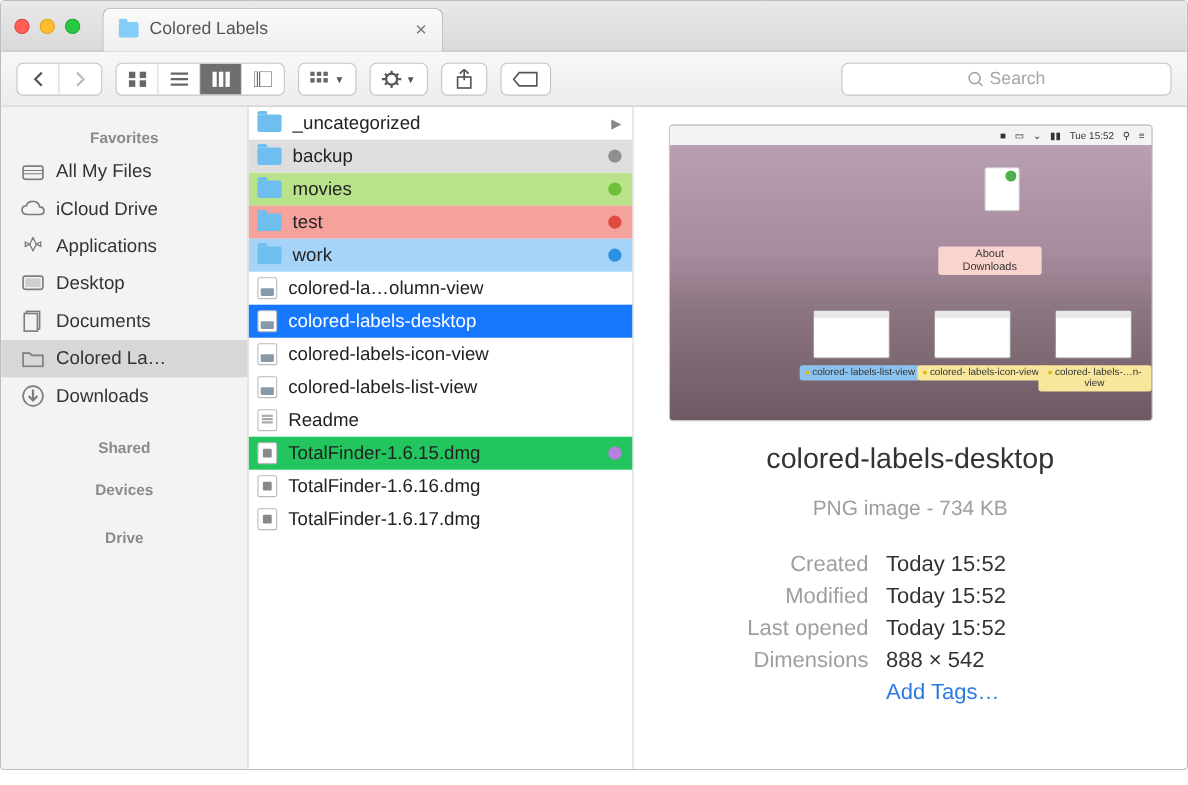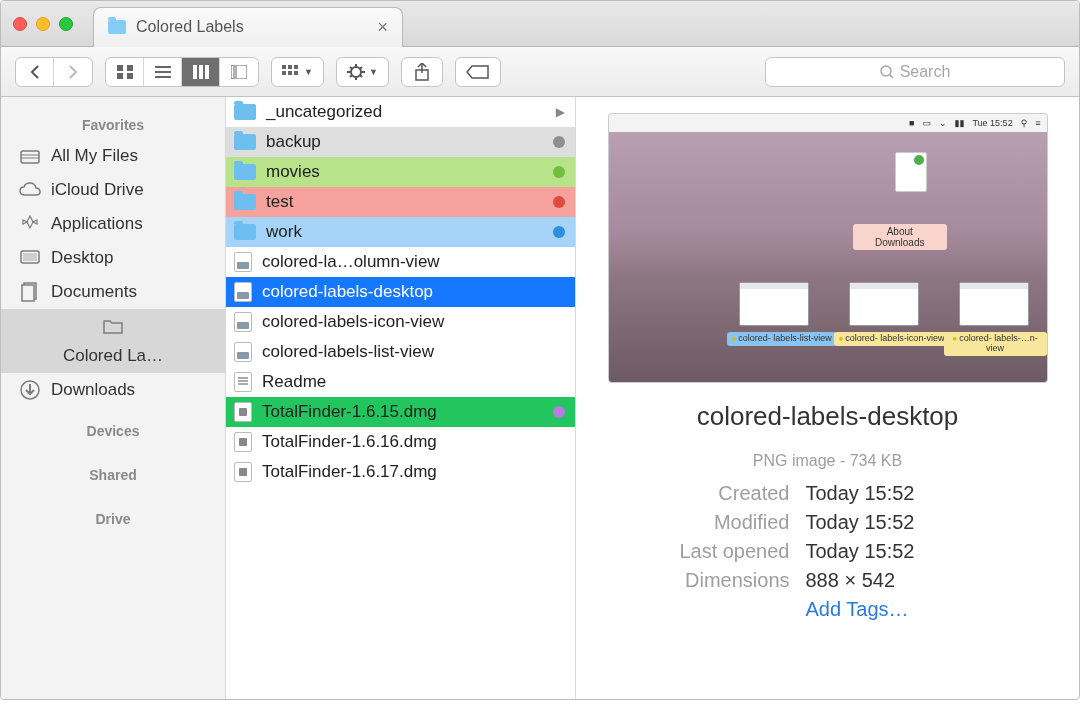--- a/index.html
+++ b/index.html
@@ -28,21 +28,21 @@
 .tb-btn.active { background: #6f6f6f; color: #fff; }
 .tb-single { border: 1px solid #c4c4c4; border-radius: 6px; background: #fff; height: 30px; min-width: 42px; display: flex; align-items: center; justify-content: center; color: #555; cursor: pointer; gap: 4px; padding: 0 10px; }
 .search { margin-left: auto; flex: 0 0 300px; height: 30px; border: 1px solid #c4c4c4; border-radius: 6px; background: #fff; display: flex; align-items: center; justify-content: center; color: #a6a6a6; gap: 6px; }
 .chev { font-size: 9px; }
 
 
 .main { display: flex; height: calc(100% - 96px); }
 .sidebar { width: 225px; background: #f4f3f4; border-right: 1px solid #d8d8d8; padding: 14px 0; overflow-y: auto; text-align: center; }
 .side-header { color: #8a8a8a; font-size: 14px; font-weight: 600; padding: 6px 16px; }
 .side-item { display: flex; align-items: center; gap: 10px; padding: 7px 18px; font-size: 17px; color: #333; cursor: pointer; }
-.side-item.selected { background: #d7d7d7; flex-direction: column; }
+.side-item.selected { background: #d7d7d7; }
 .side-icon { width: 22px; height: 20px; color: #7d7d7d; display: flex; align-items: center; justify-content: center; }
 
 
 .columns { width: 350px; border-right: 1px solid #d8d8d8; overflow-y: auto; }
 .row { display: flex; align-items: center; height: 30px; padding: 0 10px 0 8px; font-size: 17px; color: #222; gap: 10px; cursor: pointer; position: relative; }
 .row .arrow { margin-left: auto; color: #888; font-size: 12px; }
 .row .dot { width: 12px; height: 12px; border-radius: 50%; margin-left: auto; }
 .row.selected { background: #1677ff; color: #fff; }
 .row-icon { width: 22px; height: 18px; flex-shrink: 0; }
 .row.label-gray { background: #dedede; }
@@ -61,21 +61,21 @@
 .thumb-badge { position: absolute; top: 92px; right: 100px; background: #f8d4cc; border-radius: 3px; padding: 2px 22px; font-size: 10px; color: #333; text-align: center; }
 .thumb-win { position: absolute; width: 70px; height: 44px; background: #fff; border: 1px solid #999; border-radius: 2px; }
 .thumb-win::before { content:""; position:absolute; top:0; left:0; right:0; height:6px; background:#e8e8e8; }
 .thumb-label { position: absolute; border-radius: 3px; padding: 2px 5px; font-size: 9px; color: #333; text-align: center; line-height: 1.1; }
 .thumb-label::before { content:"●"; color:#e8b800; margin-right:2px; font-size:8px; }
 .thumb-label.blue { background: #8cc3ee; }
 .thumb-label.blue::before { color:#e8b800; }
 .thumb-label.yel { background: #f7e69b; }
 
 .preview-title { font-size: 26px; color: #333; margin: 18px 0 20px; }
-.meta-sub { color: #9e9e9e; font-size: 16px; margin-bottom: 12px; }
+.meta-sub { color: #9e9e9e; font-size: 19px; margin-bottom: 28px; }
 .meta-table { display: grid; grid-template-columns: 160px 220px; gap: 6px 16px; font-size: 20px; }
 .meta-k { text-align: right; color: #9e9e9e; }
 .meta-v { color: #333; }
 .addtags { color: #2a7ae2; }
 
 .folder-icon { width: 22px; height: 16px; background: #6fbef0; border-radius: 2px; position: relative; }
 .folder-icon::before { content:""; position:absolute; top:-3px; left:0; width:9px; height:3px; background:#6fbef0; border-radius:2px 2px 0 0; }
 .file-icon { width: 18px; height: 20px; background: #fff; border: 1px solid #bbb; border-radius: 2px; position: relative; }
 .file-icon.img::after { content:""; position:absolute; bottom:2px; left:2px; right:2px; height:7px; background:#89a; border-radius:1px; }
 .file-icon.txt::after { content:""; position:absolute; top:4px; left:3px; right:3px; height:2px; background:#aaa; box-shadow: 0 3px 0 #aaa, 0 6px 0 #aaa; }
@@ -255,22 +255,22 @@
         <span class="side-icon">
             <svg width="20" height="20">
               <circle cx="10" cy="10" r="9" fill="none" stroke="#7d7d7d" stroke-width="1.5"></circle>
               <line x1="10" y1="4" x2="10" y2="13" stroke="#7d7d7d" stroke-width="2"></line>
               <path d="M6 10 L10 14 L14 10" stroke="#7d7d7d" stroke-width="2" fill="none"></path>
             </svg>
           </span>
         <span>Downloads</span>
       </div>
 
+      <div class="side-header" style="margin-top:16px">Shared</div>
       <div class="side-header" style="margin-top:10px">Devices</div>
-      <div class="side-header" style="margin-top:16px">Shared</div>
       <div class="side-header" style="margin-top:16px">Drive</div>
     </div>
 
     <div class="columns">
       <div class="row">
           <div class="folder-icon row-icon"></div>
           <span>_uncategorized</span>
           <span class="arrow">▶</span>
         </div>
       <div class="row label-gray">

